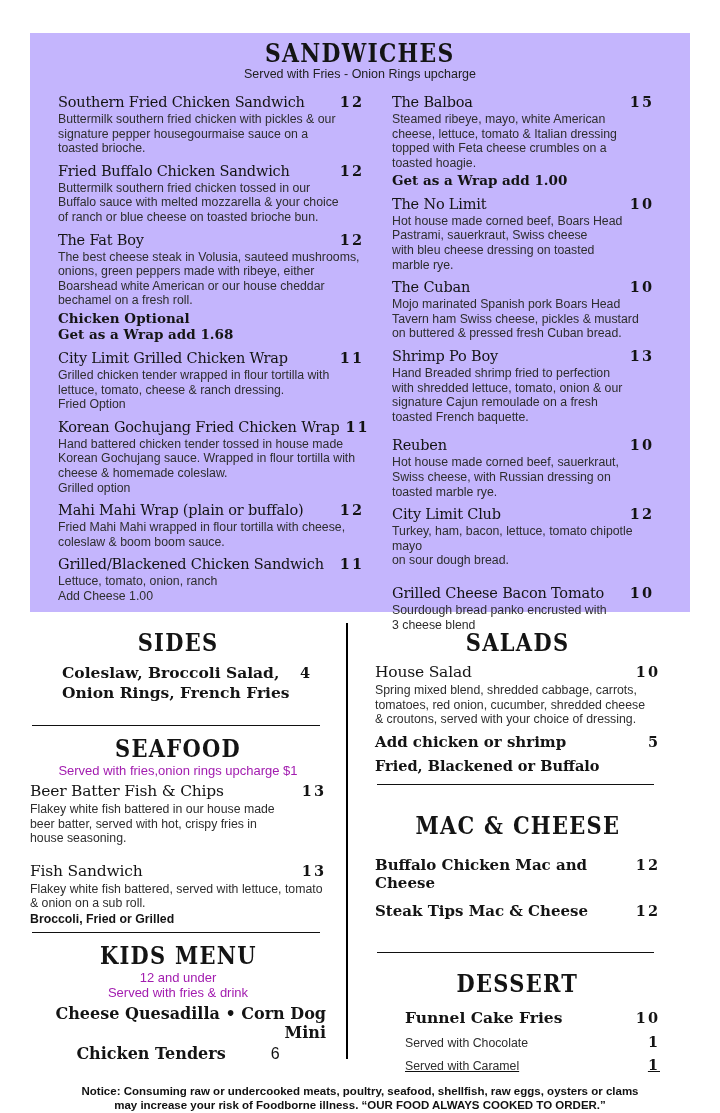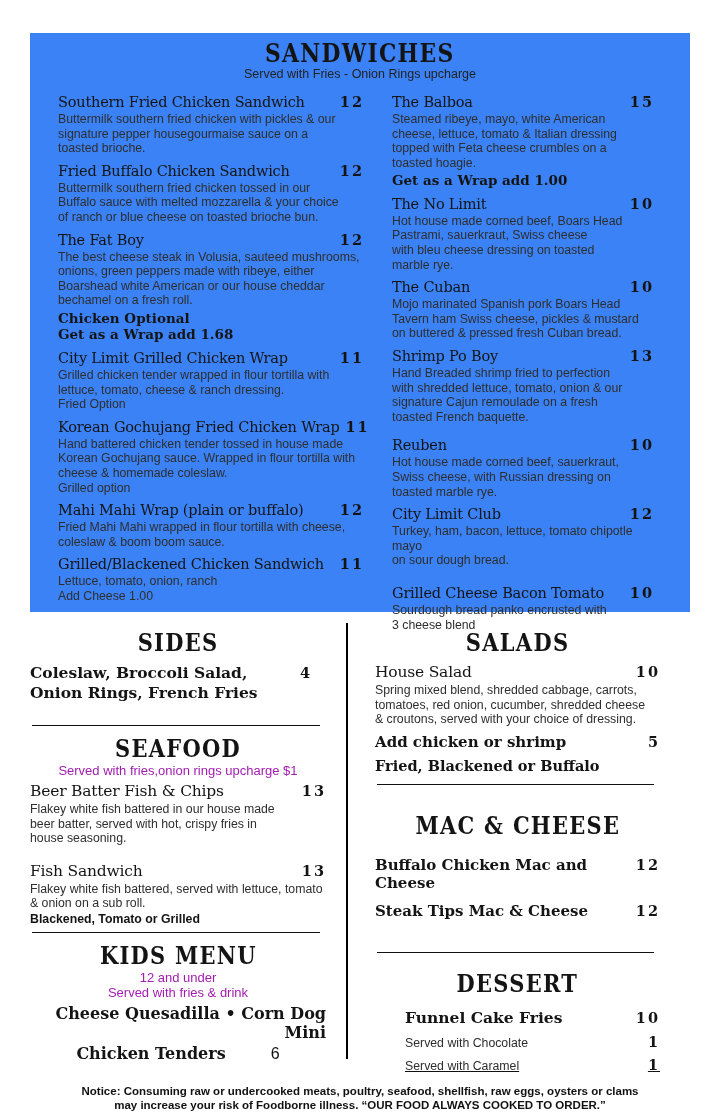--- a/index.html
+++ b/index.html
@@ -42,21 +42,21 @@
   .row .lbl{flex:1;}
   .row .prc{flex-shrink:0;margin-left:6px;font-family:"DejaVu Serif",serif;font-weight:700;
             font-size:14.5px;letter-spacing:2px;color:#141414;}
 
   .sub-center{text-align:center;font-size:13px;color:#a21caf;}
   .multiline{white-space:pre-line;}
   .sans-bold-note{font-weight:700;font-size:12.3px;color:#141414;margin-top:1px;
                   font-family:"Liberation Sans",sans-serif;}
 
   
-  .sides-row{margin-top:6px;}
+  .sides-row{margin-top:6px;margin-left:32px;}
   .sides-row .lbl{font-size:15.5px;line-height:20px;}
   
   .seafood-title{margin-top:8px;}
   .sf-item1{margin-top:4px;}
   .sf-item2{margin-top:16px;}
   .rule-l1{margin-top:22px;}
   .rule-l2{margin-top:4px;}
   
   .kids-title{margin-top:8px;}
   .kids-line1{text-align:right;font-size:16px;margin-top:4px;}
@@ -85,21 +85,21 @@
   
   .notice{position:absolute;left:0;top:1084px;width:100%;text-align:center;
           font-weight:700;font-size:11.5px;line-height:14px;color:#111;}
   .bsize155{font-size:15.5px;}
 </style>
 </head>
 <body>
 
 <div class="page">
 
-  <div class="panel" style="background: #3b82f6;">
+  <div class="panel" style="background: #c4b5fd;">
     <div class="sec-title">
       <span class="stencil" style="font-size:26px;">SANDWICHES</span>
     </div>
     <div class="panel-sub">Served with Fries  - Onion Rings upcharge</div>
 
     <div class="cols">
 
       <div class="colL">
         <div class="item">
           <div class="head">
@@ -265,21 +265,21 @@
 beer batter, served with hot, crispy fries in
 house seasoning.</div>
     </div>
     <div class="item sf-item2">
       <div class="head">
         <span class="iname bsize155">Fish Sandwich</span>
         <span class="iprice">13</span>
       </div>
       <div class="desc">Flakey white fish battered, served with lettuce, tomato
 &amp; onion on a sub roll.</div>
-      <div class="sans-bold-note">Blackened, Tomato or Grilled</div>
+      <div class="sans-bold-note">Broccoli, Fried or Grilled</div>
     </div>
     <hr class="rule rule-l2">
 
     <div class="sec-title kids-title">
       <span class="stencil">KIDS MENU</span>
     </div>
     <div class="sub-center">12 and under</div>
     <div class="sub-center">Served with fries &amp; drink</div>
     <div class="kids-line1 bold-serif">Cheese Quesadilla • Corn Dog Mini</div>
     <div class="kids-line2">

